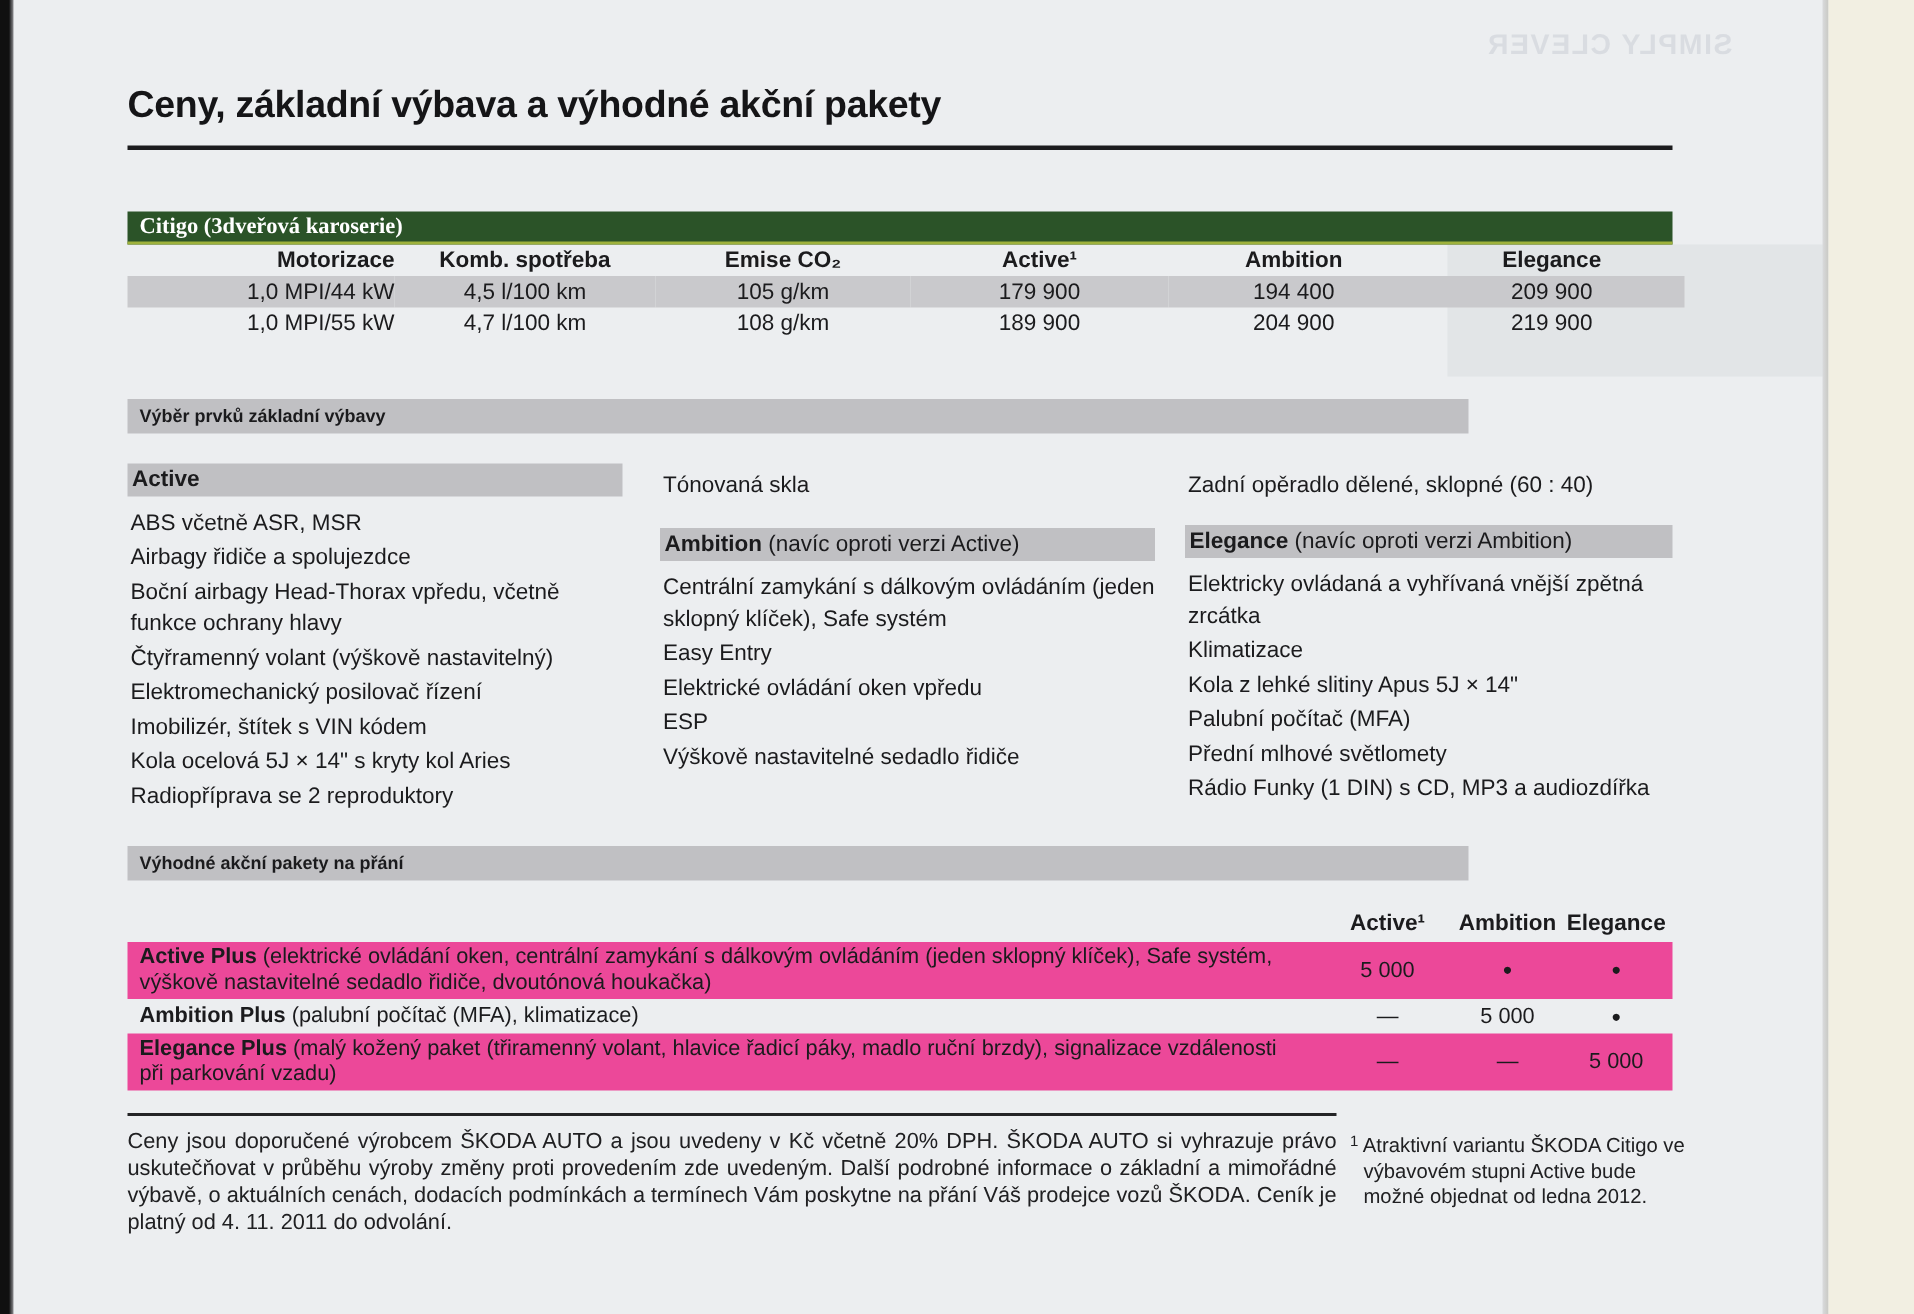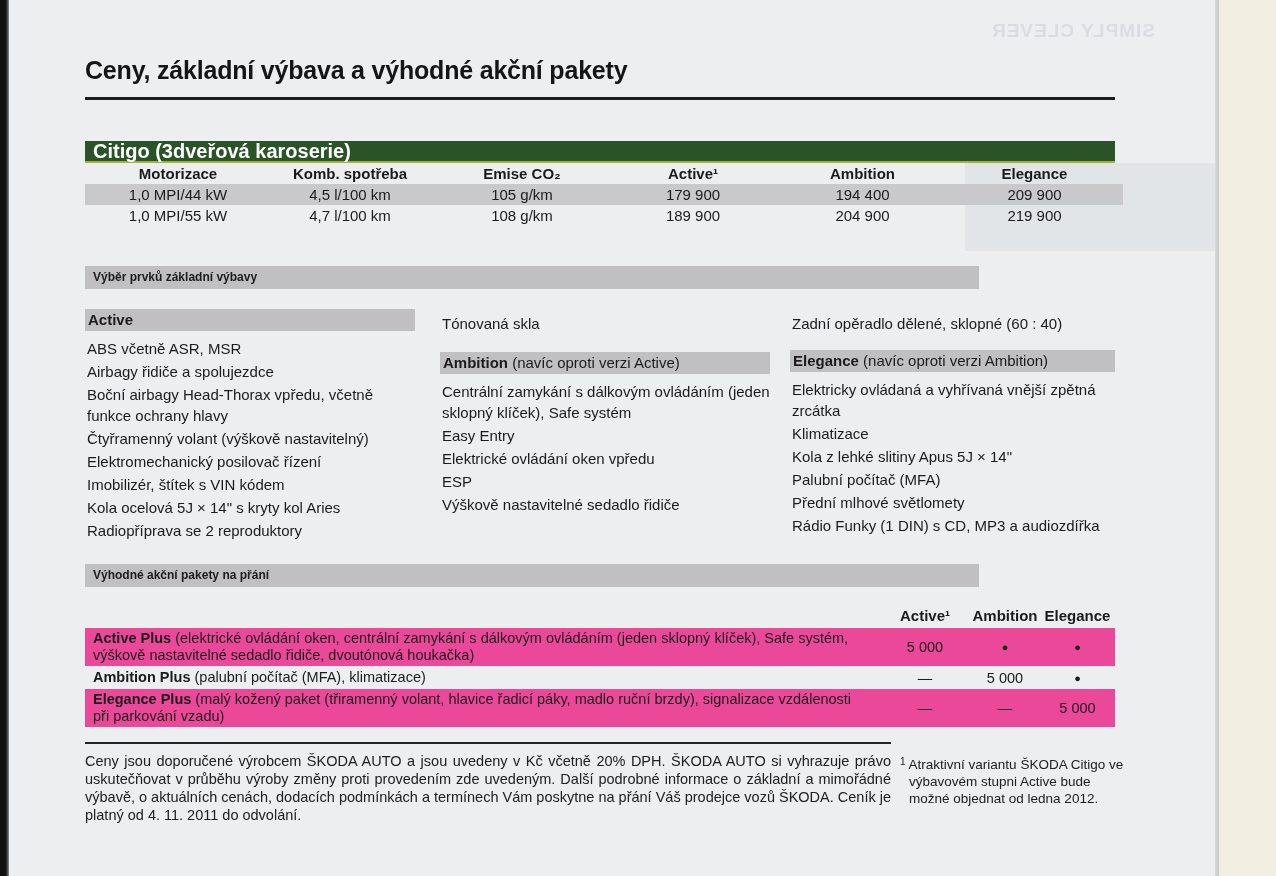--- a/index.html
+++ b/index.html
@@ -22,26 +22,26 @@
 
   .content{position:absolute;left:85px;top:0;width:1030px;height:876px;}
 
   h1.title{position:absolute;top:56px;left:0;margin:0;font-size:25px;font-weight:bold;color:#151517;letter-spacing:-.2px;}
   .title-rule{position:absolute;top:97px;left:0;width:1030px;height:3px;background:#1c1c1e;}
 
   
   .price-block{position:absolute;top:141px;left:0;width:1030px;}
   .green-bar{
     height:20px;background:#2b5328;border-bottom:2px solid #9fb23c;
-    color:#fff;font-weight:bold;font-size:20px;line-height:20px;padding-left:8px;
+    color:#fff;font-weight:bold;font-size:15px;line-height:20px;padding-left:8px;font-family:Liberation Serif, serif;
   }
   table.price{border-collapse:collapse;table-layout:fixed;width:1030px;font-size:15px;}
   table.price th,table.price td{padding:0;height:21px;font-weight:normal;text-align:center;white-space:nowrap;}
   table.price th{font-weight:bold;}
-  table.price .c1{text-align:center;padding-left:8px;width:170px;}
+  table.price .c1{text-align:right;padding-left:8px;width:170px;}
   table.price .c2{width:174px;} table.price .c3{width:170px;}
   table.price .c4{width:172px;} table.price .c5{width:167px;} table.price .c6{width:177px;}
   table.price tr.shade{background:#c9c9cc;}
 
   .section-bar{
     position:absolute;left:0;width:894px;height:23px;background:#c0c0c3;
     font-weight:bold;font-size:12px;line-height:23px;padding-left:8px;box-sizing:border-box;
   }
   .bar-equip{top:266px;}
   .bar-pkg{top:564px;}

